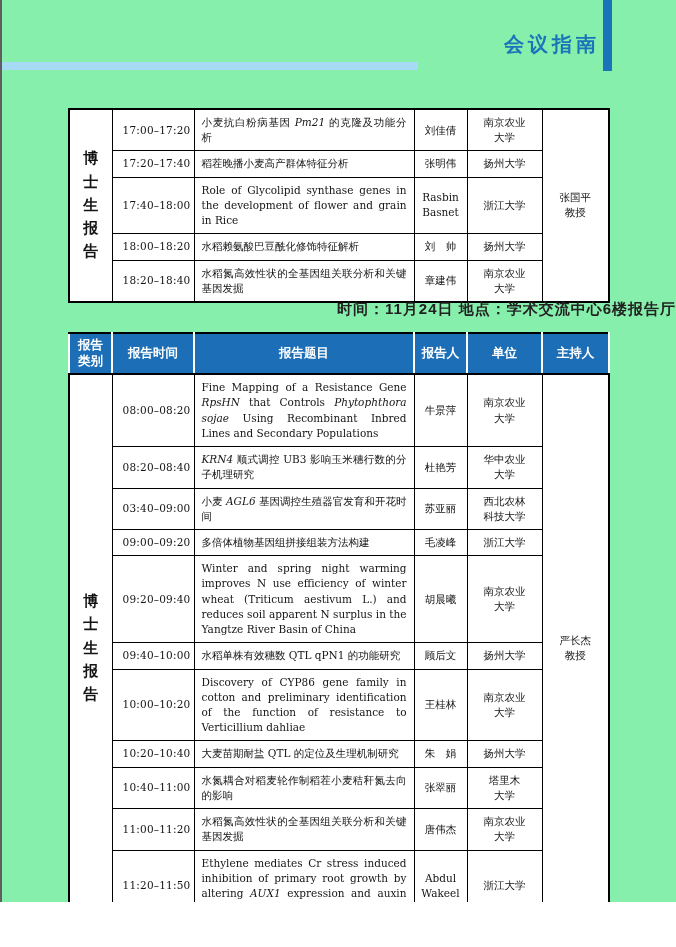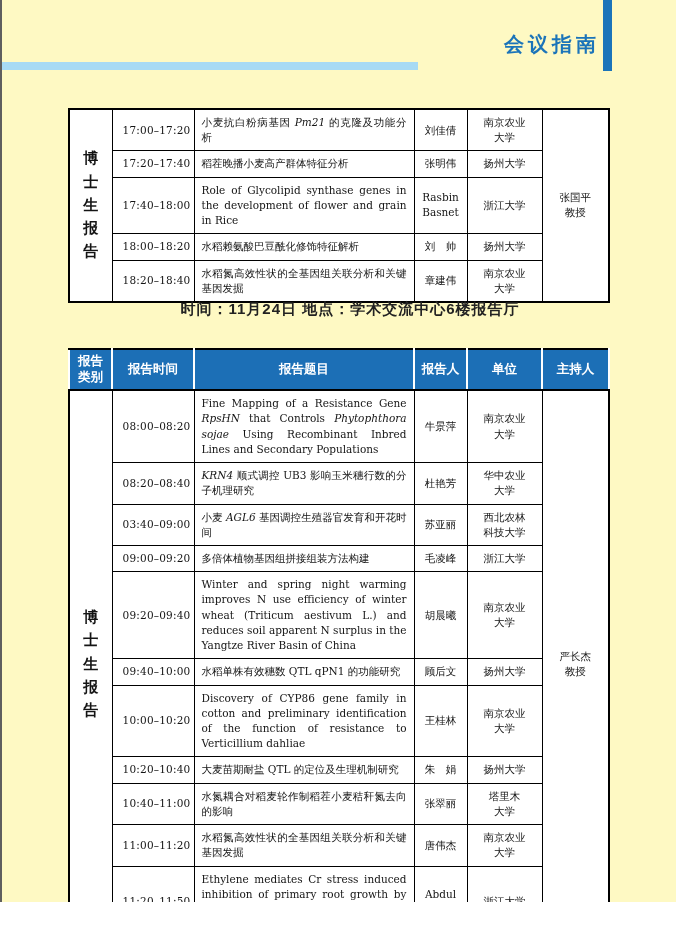--- a/index.html
+++ b/index.html
@@ -1,42 +1,42 @@
 <!DOCTYPE html>
 <html><head>
 <meta charset="utf-8">
 <style>
   html,body{margin:0;padding:0;background:#ffffff;}
   .page{
-    position:relative; width:676px; height:902px; background:#fef9c3;
+    position:relative; width:676px; height:902px; background:#86efac;
     overflow:hidden; font-family:"DejaVu Serif","Liberation Serif",serif; color:#111;
   }
   .left-edge{position:absolute; left:0; top:0; width:2px; height:936px; background:#5f5f5f;}
   .bottom-strip{position:absolute; left:0; top:941px; width:676px; height:6px; background:#dce9f2;}
   .accent-vbar{position:absolute; left:603px; top:0; width:9px; height:71px; background:#1b74b9;}
   .page-title{
     position:absolute; right:76px; top:31px; font-family:"Liberation Sans",sans-serif;
     font-weight:bold; font-size:20px; letter-spacing:4px; color:#1b74b9; white-space:nowrap;
   }
   .light-strip{position:absolute; left:2px; top:62px; width:416px; height:8px; background:#a7daf4;}
   .page-subtitle{
     position:absolute; right:76px; top:55px; font-family:"Liberation Sans",sans-serif;
     font-weight:600; font-size:13.5px; letter-spacing:1px; color:#3a3a3a; white-space:nowrap;
   }
   .section-heading{
-    position:absolute; left:0; right:0; top:300px; text-align:center;
+    position:absolute; left:0; right:0; top:300px; text-align:right;
     font-family:"Liberation Sans",sans-serif; font-weight:bold; font-size:15px;
     letter-spacing:1px; color:#222;padding-left:24px;
   }
   table.sched{
     position:absolute; left:68px; border-collapse:collapse; table-layout:fixed;
     width:540px; border:2px solid #000; background:#fff;
   }
   #table1{top:108px;}
-  #table2{top:348px;}
+  #table2{top:332px;}
   table.sched th{
     background:#1c6fb6; color:#fff; font-family:"Liberation Sans",sans-serif;
     font-weight:bold; font-size:12.5px; line-height:1.25;
     border-left:2px solid #fff; border-right:2px solid #fff;
     border-top:2px solid #000; border-bottom:2px solid #000;
     padding:4px 2px; text-align:center; vertical-align:middle;
   }
   table.sched td{
     border:1px solid #000; text-align:center; vertical-align:middle;
     font-size:10.5px; line-height:1.45; padding:4px 3px; color:#141414;

